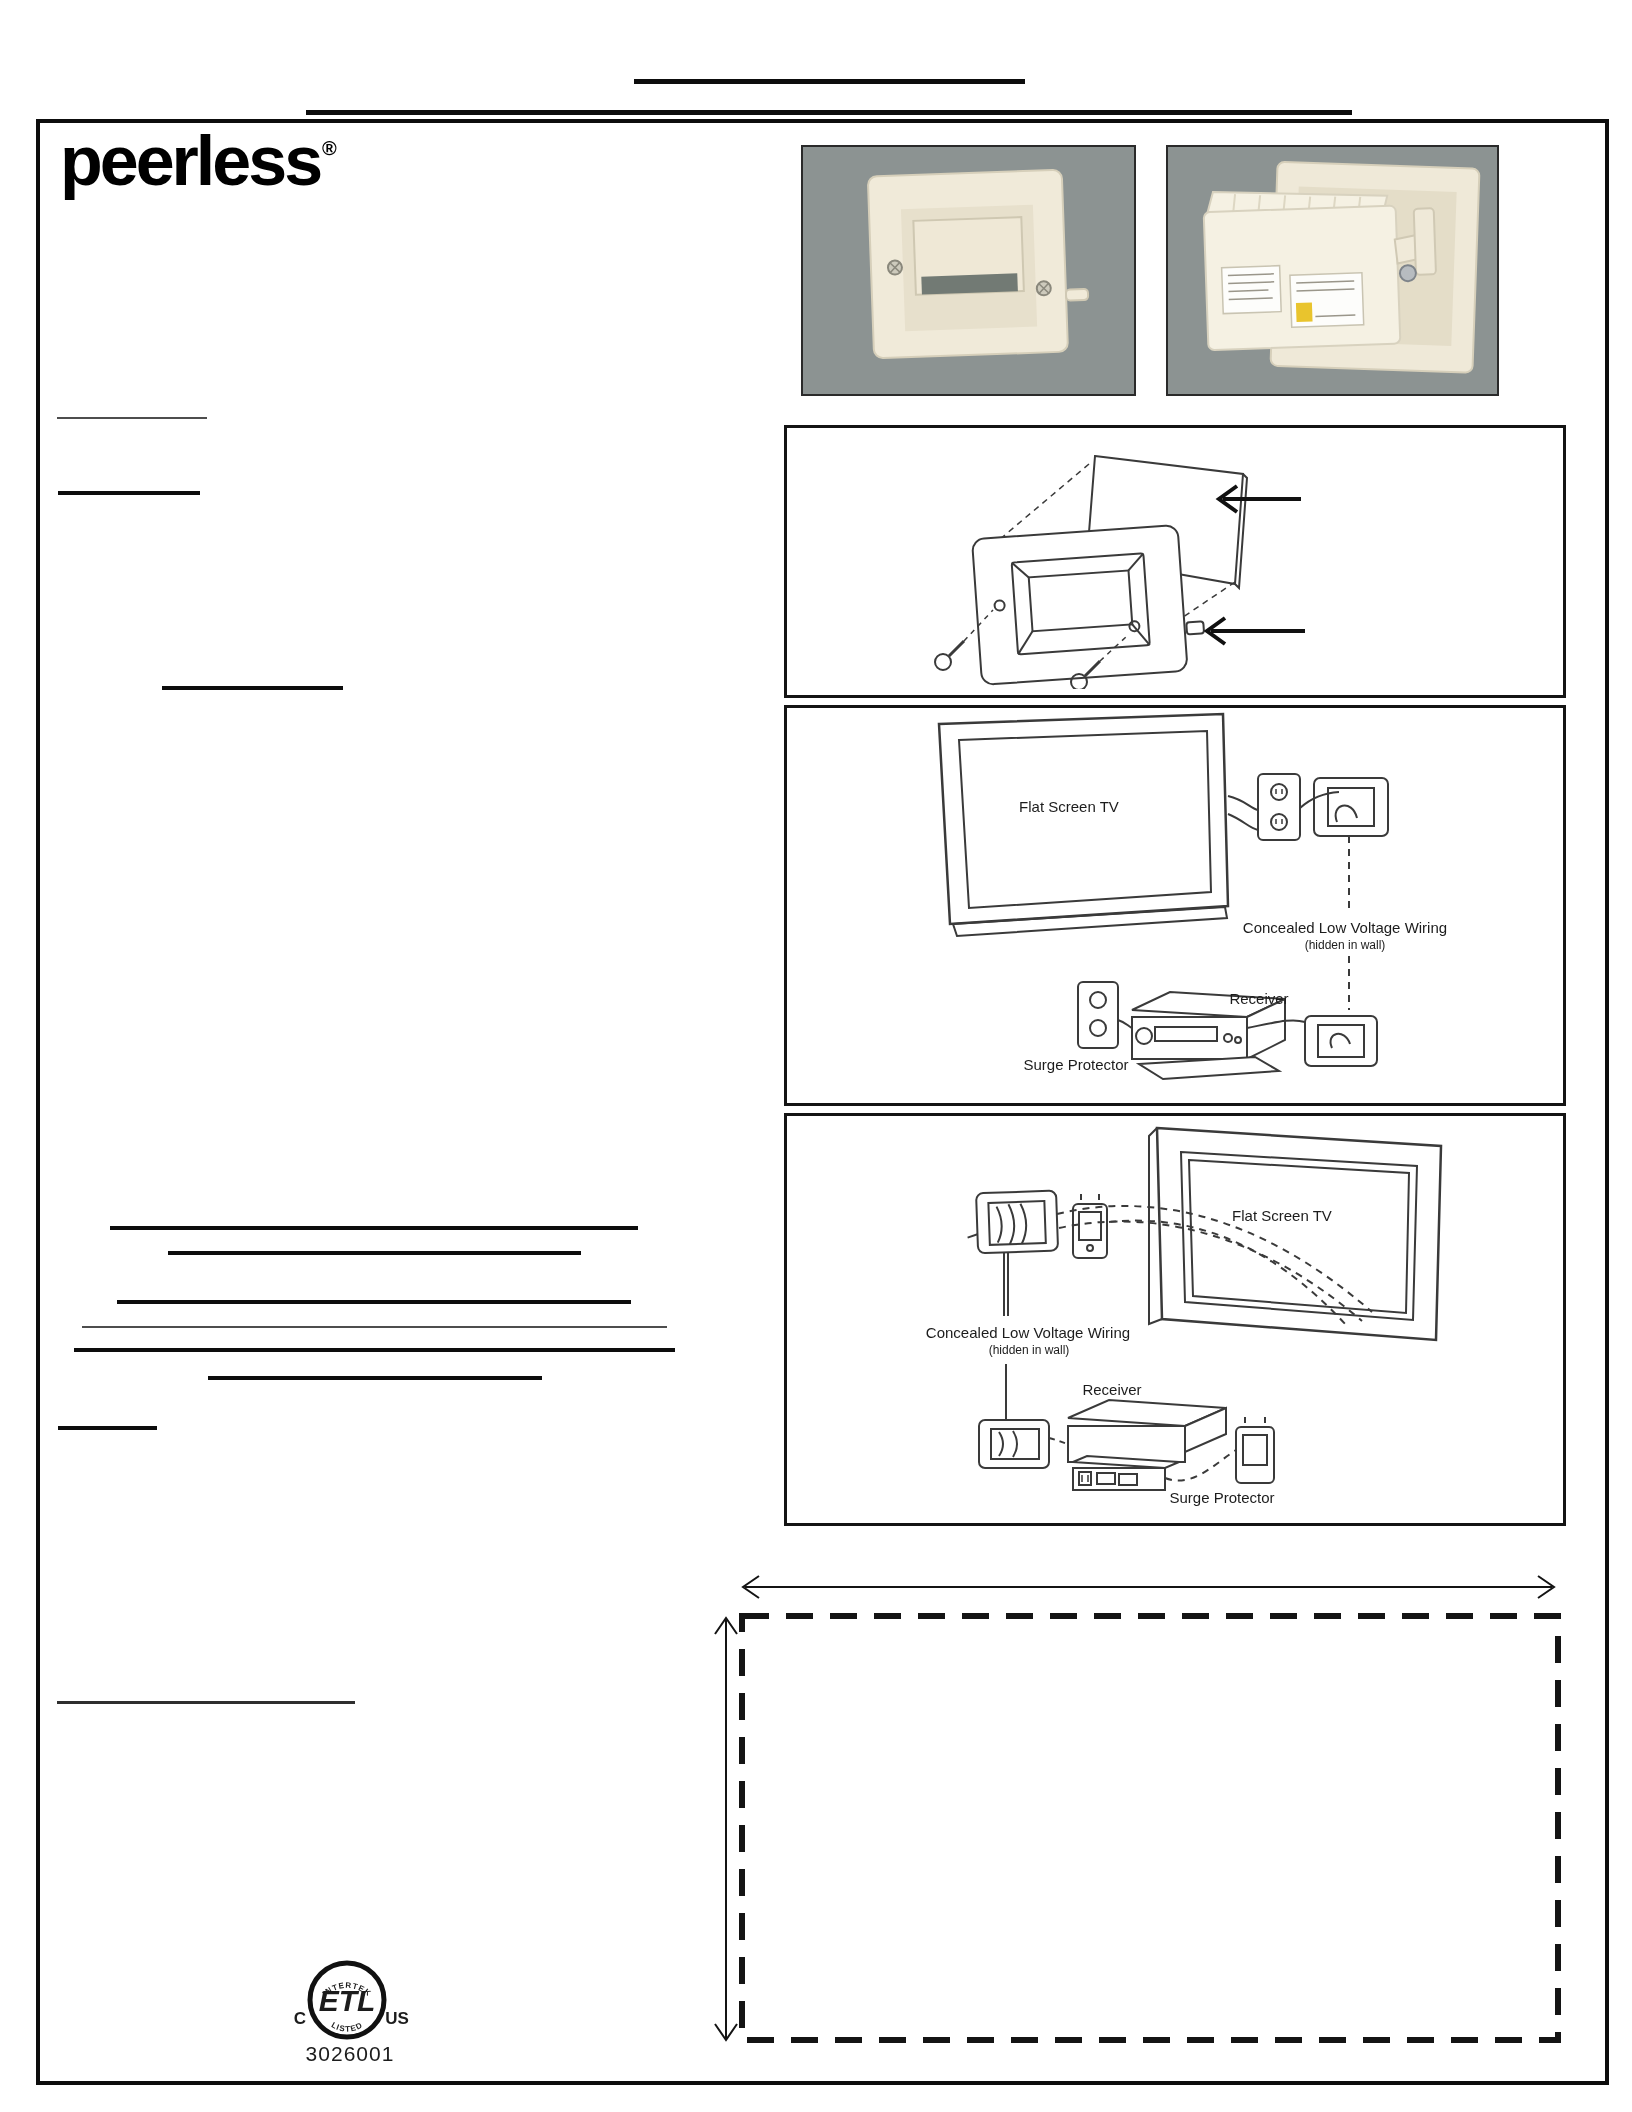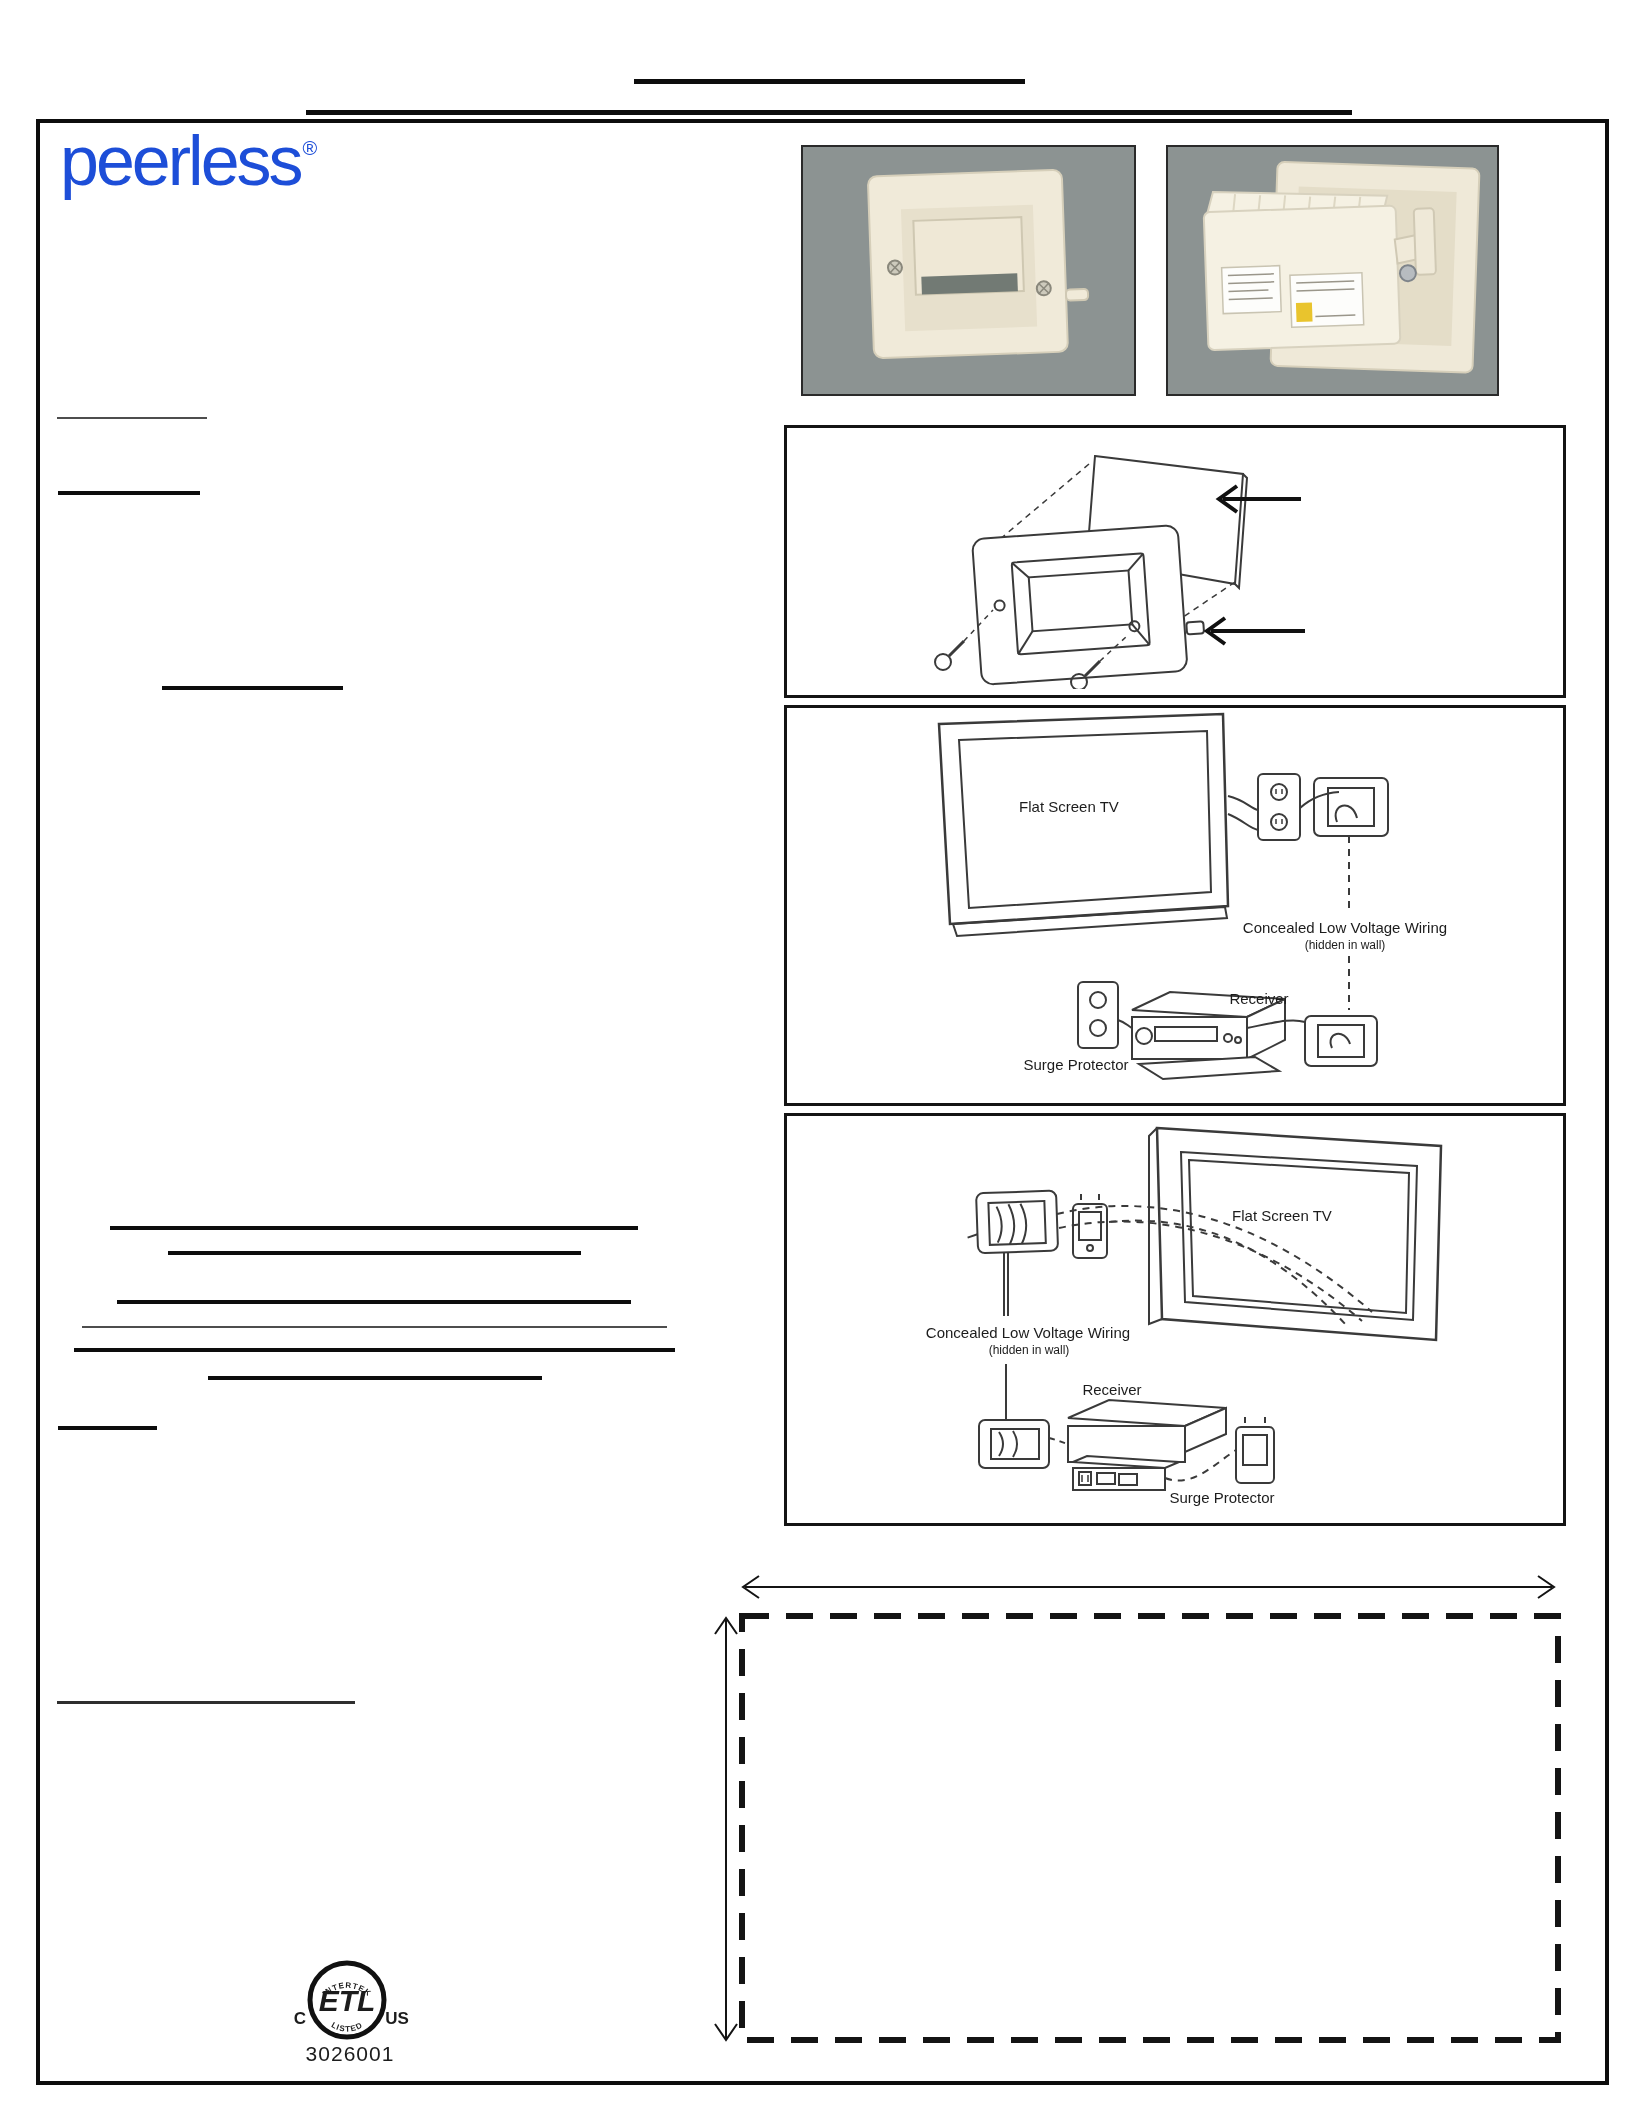--- a/index.html
+++ b/index.html
@@ -2,21 +2,21 @@
 <html><head>
 <meta charset="utf-8">
 <style>
   html,body{margin:0;padding:0;background:#ffffff;}
   .page{position:relative;width:1632px;height:2112px;background:#ffffff;overflow:hidden;
         font-family:"Liberation Sans",sans-serif;}
   .abs{position:absolute;}
   .rule{position:absolute;background:#0d0d0d;}
   .rule.thin{background:#4d4d4d;}
   .frame{position:absolute;left:36px;top:119px;width:1565px;height:1958px;border:4px solid #0d0d0d;}
-  .logo{position:absolute;left:60px;top:126px;color:#1d4ed8;font-weight:normal;
+  .logo{position:absolute;left:60px;top:126px;color:#000000;font-weight:bold;
         font-size:70px;letter-spacing:-3px;line-height:1;}
   .logo sup{font-size:20px;letter-spacing:0;position:relative;top:-6px;left:2px;}
   .panel{position:absolute;border:3px solid #141414;background:#fff;margin-left:34px;}
   .photo{position:absolute;border:2px solid #2a2a2a;background:#8c9392;}
   svg text{font-family:"Liberation Sans",sans-serif;fill:#1c1c1c;}
   .diagram-label{font-size:15px;}
   .diagram-sublabel{font-size:12px;}
 </style>
 </head>
 <body>

